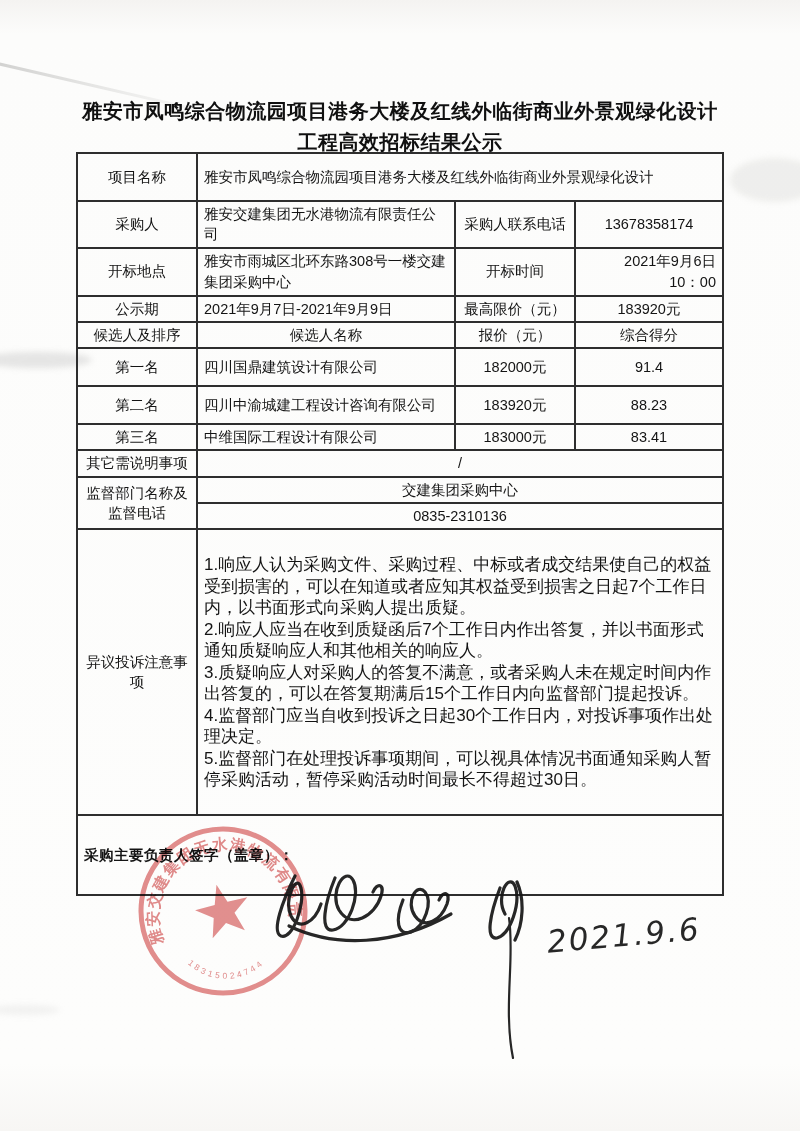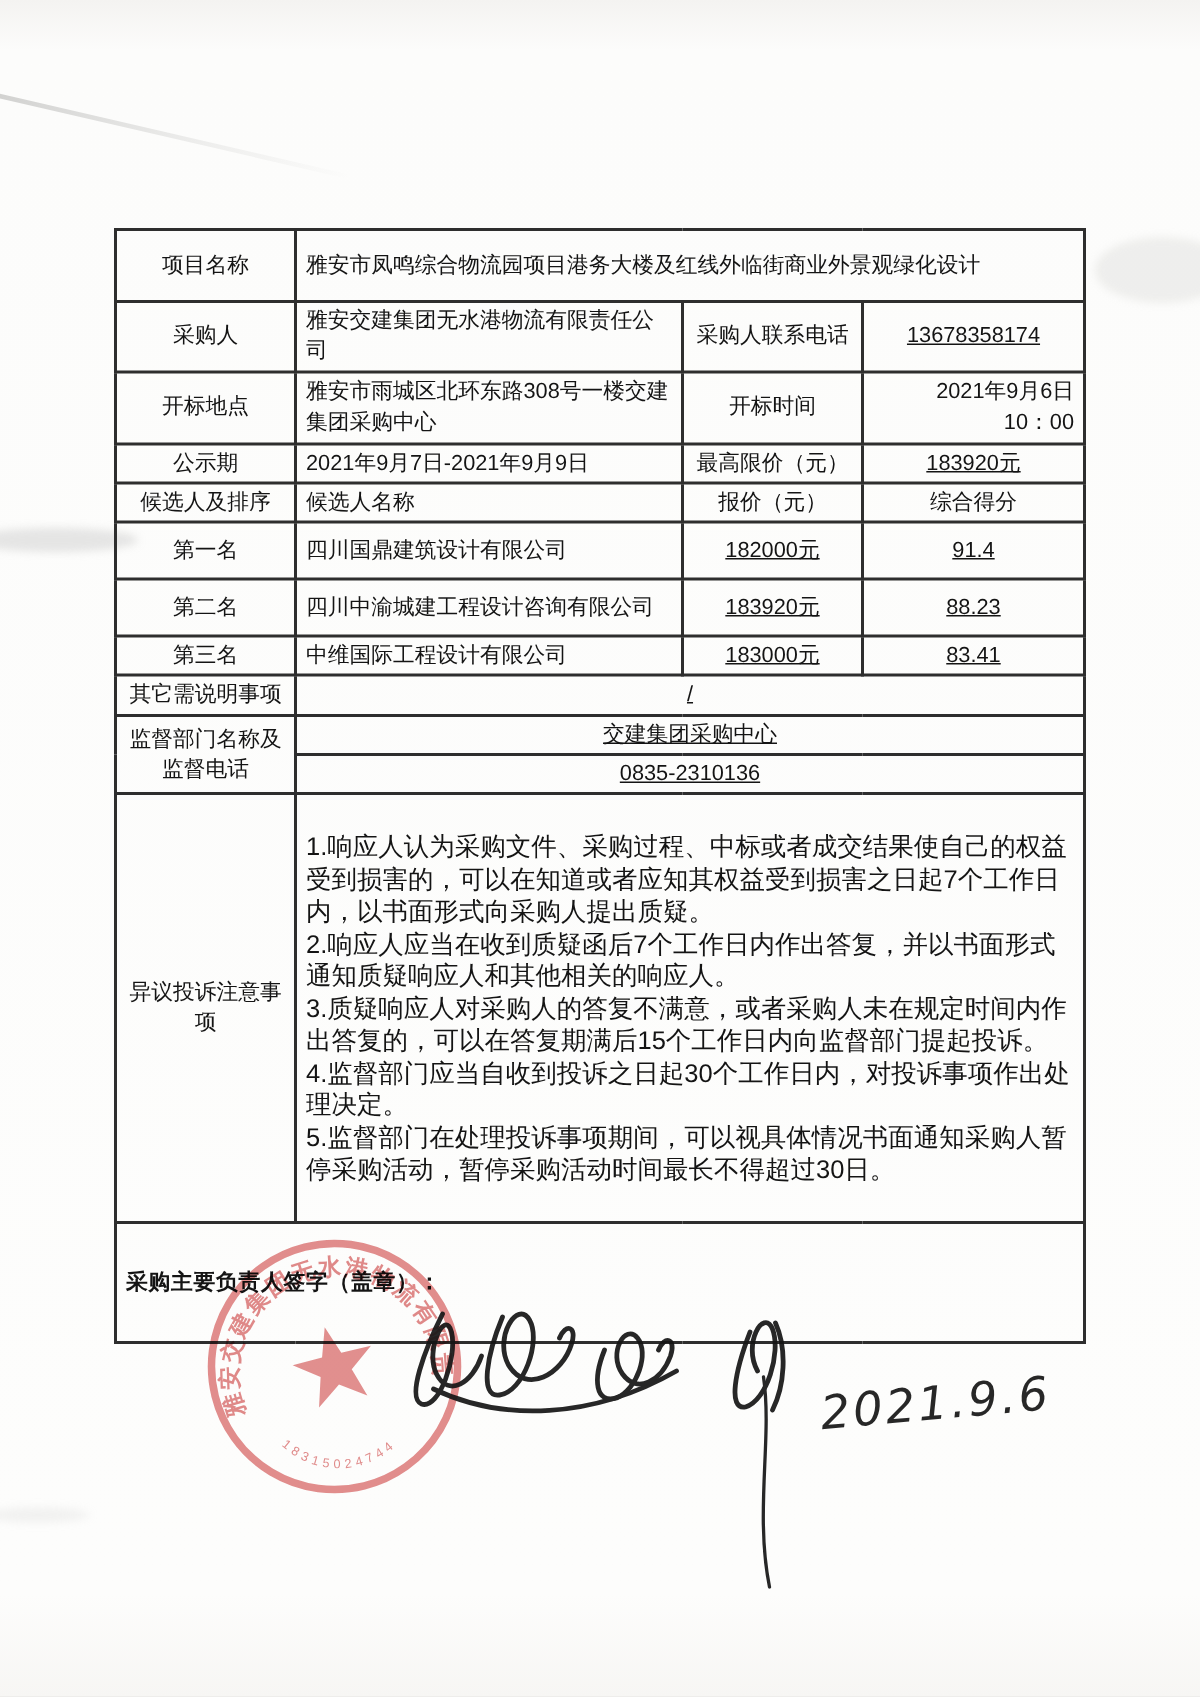--- a/index.html
+++ b/index.html
@@ -27,23 +27,23 @@
   table.result{
     position:absolute;left:76px;top:152px;width:646px;
     border-collapse:collapse;table-layout:fixed;
   }
   table.result td{
     border:2px solid #2e2e2e;font-size:14.5px;line-height:1.4;
     padding:2px 6px;vertical-align:middle;color:#141414;
   }
   td.lbl{text-align:center;padding:2px 8px;}
   td.txt{text-align:left;padding-left:10px;}
-  td.ctr{text-align:center;text-decoration:underline;}
+  td.ctr{text-align:center;}
   td.pre{white-space:pre-line;text-align:right;}
-  td.name-hdr{text-align:left;padding-left:18px;font-family:Liberation Serif, serif;}
+  td.name-hdr{text-align:center;padding-left:18px;font-family:Liberation Serif, serif;}
   tr.h48{height:48px}tr.h42{height:26px}tr.h36{height:20px}
   tr.h32{height:21px}tr.h38{height:38px}tr.h80{height:80px}
   tr.hbig{height:286px}
   td.objection{vertical-align:middle;padding:8px 6px 8px 7px;}
   .obj-line{font-size:17px;line-height:21.5px;text-align:left;}
   td.sig-cell{padding-left:8px;}
   .sig-label{font-size:14.5px;font-weight:bold;letter-spacing:.5px;}
   .stamp{
     position:absolute;left:132px;top:820px;width:182px;height:182px;
     mix-blend-mode:multiply;opacity:.85;transform:rotate(-14deg);z-index:3;
@@ -54,20 +54,21 @@
 </head>
 <body>
 
 <div class="page">
 
   <div class="crease"></div>
   <div class="smudge left"></div>
   <div class="smudge right"></div>
   <div class="smudge bottom"></div>
 
+  <div class="doc-title">雅安市凤鸣综合物流园项目港务大楼及红线外临街商业外景观绿化设计工程高效招标结果公示</div>
 
   <table class="result">
     <colgroup>
       <col style="width:120px">
         <col style="width:258px">
         <col style="width:120px">
         <col style="width:148px">
     </colgroup>
     <tbody>
       <tr class="h48">

